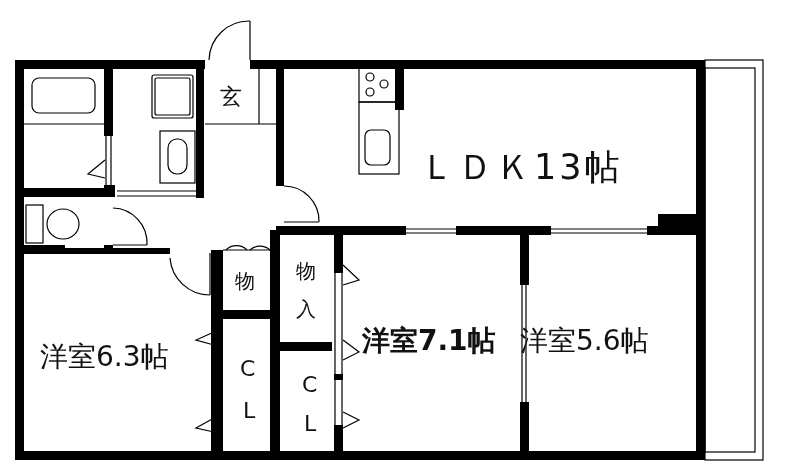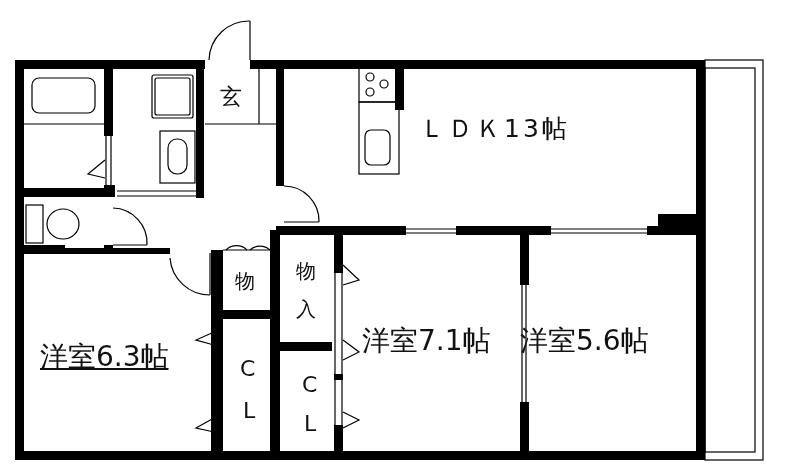--- a/index.html
+++ b/index.html
@@ -1,21 +1,21 @@
 <!DOCTYPE html>
 <html><head>
 <meta charset="utf-8">
 <style>
   html, body { margin: 0; padding: 0; background: #ffffff; }
   body { width: 785px; height: 474px; position: relative; overflow: hidden; font-family: "DejaVu Sans", sans-serif; }
   #plan { position: absolute; left: 0; top: 0; width: 785px; height: 474px; }
   .label { position: absolute; color: #111; white-space: nowrap; font-family: "DejaVu Sans", sans-serif; }
-  .lbl-ldk { left: 420px; top: 112px; font-size: 25px; letter-spacing: 3px; }
-  .lbl-r1 { left: 40px; top: 338px; font-size: 28px; text-decoration: underline; }
-  .lbl-r2 { left: 362px; top: 322px; font-size: 28px; }
+  .lbl-ldk { left: 420px; top: 144px; font-size: 35px; letter-spacing: 3px; }
+  .lbl-r1 { left: 40px; top: 338px; font-size: 28px; }
+  .lbl-r2 { left: 362px; top: 322px; font-size: 28px; font-weight: bold; }
   .lbl-r3 { left: 520px; top: 322px; font-size: 28px; }
   .lbl-genkan { left: 220px; top: 82px; font-size: 22px; }
   .lbl-mono1 { left: 235px; top: 268px; font-size: 20px; }
   .lbl-mono2 { left: 296px; top: 258px; font-size: 20px; }
   .lbl-iri { left: 296px; top: 296px; font-size: 20px; }
   .lbl-cl { font-size: 22px; }
   .cl1c { left: 240px; top: 356px; }
   .cl1l { left: 243px; top: 398px; }
   .cl2c { left: 302px; top: 372px; }
   .cl2l { left: 304px; top: 411px; }

